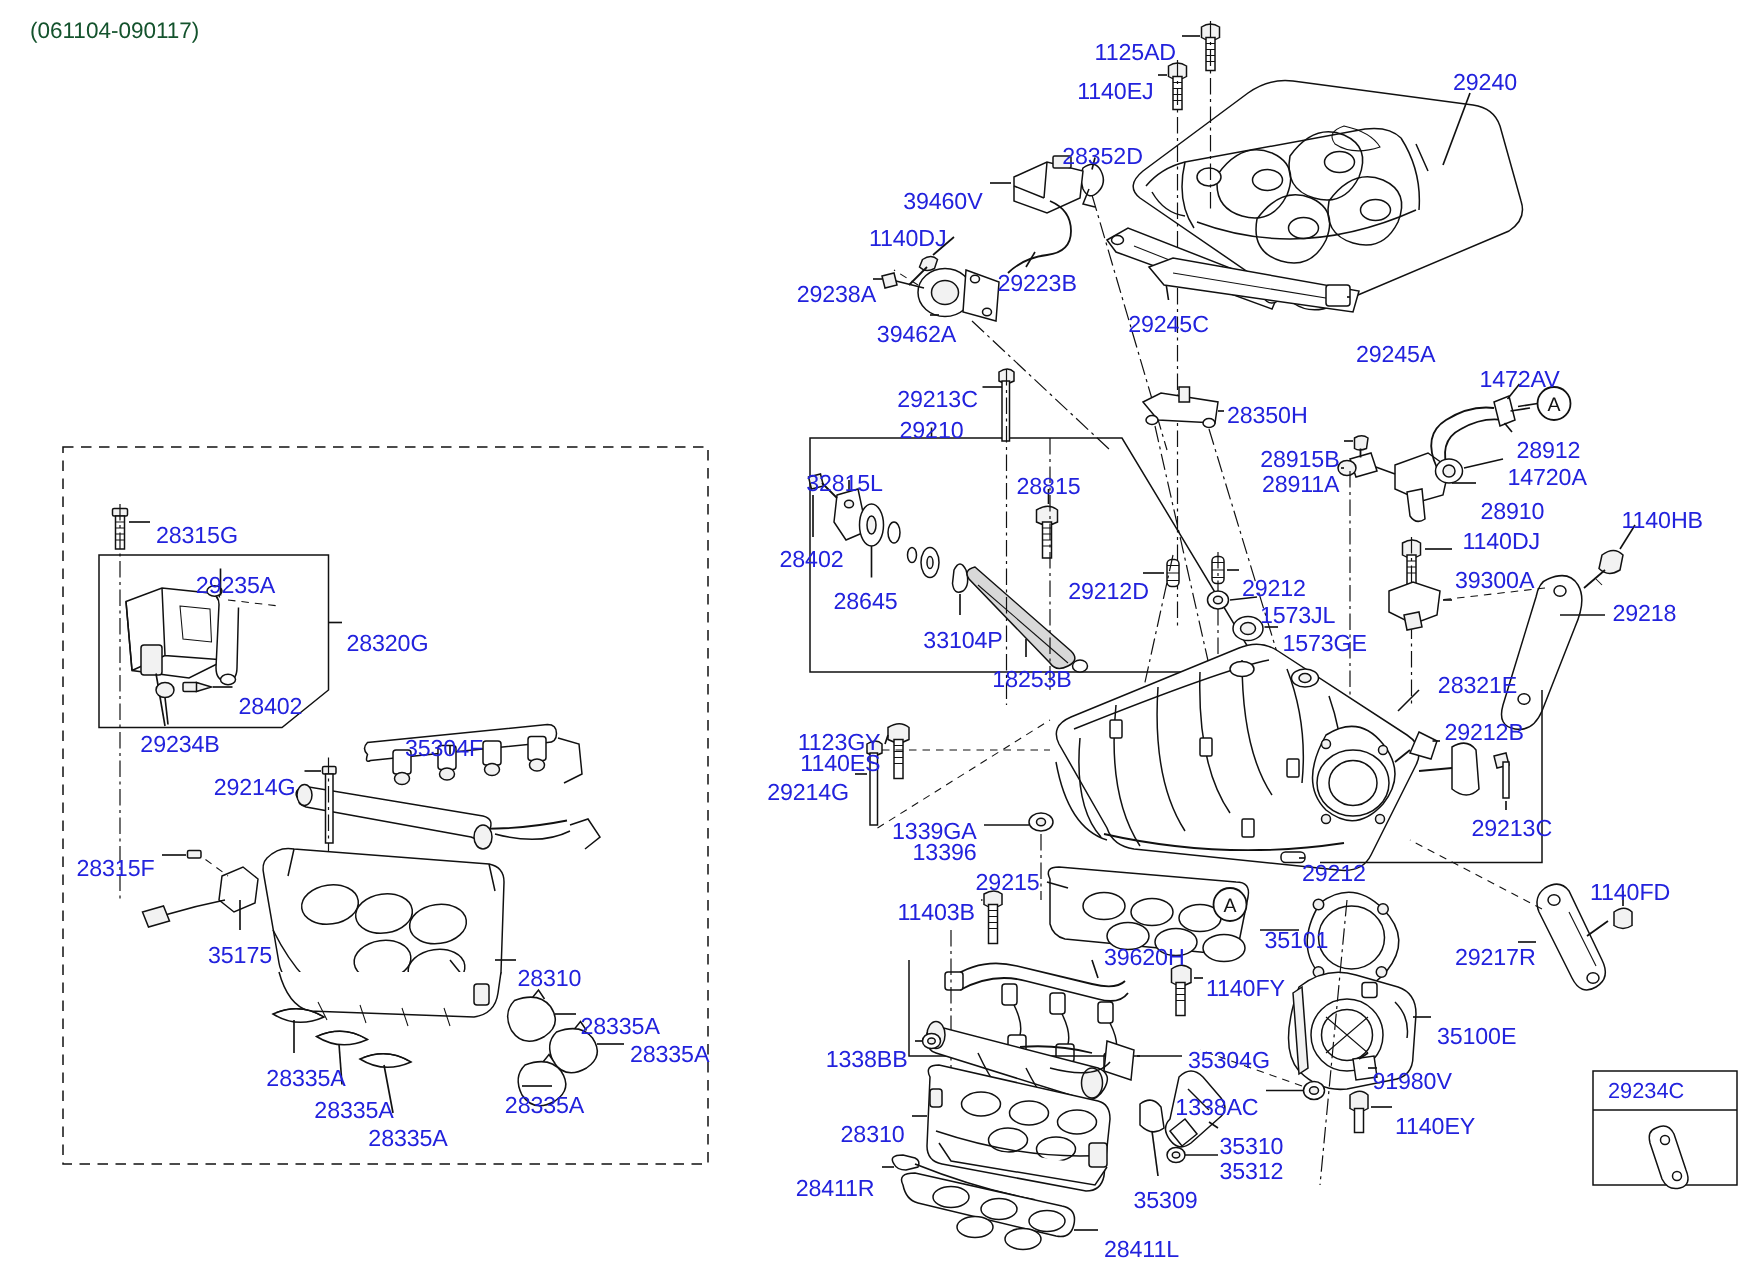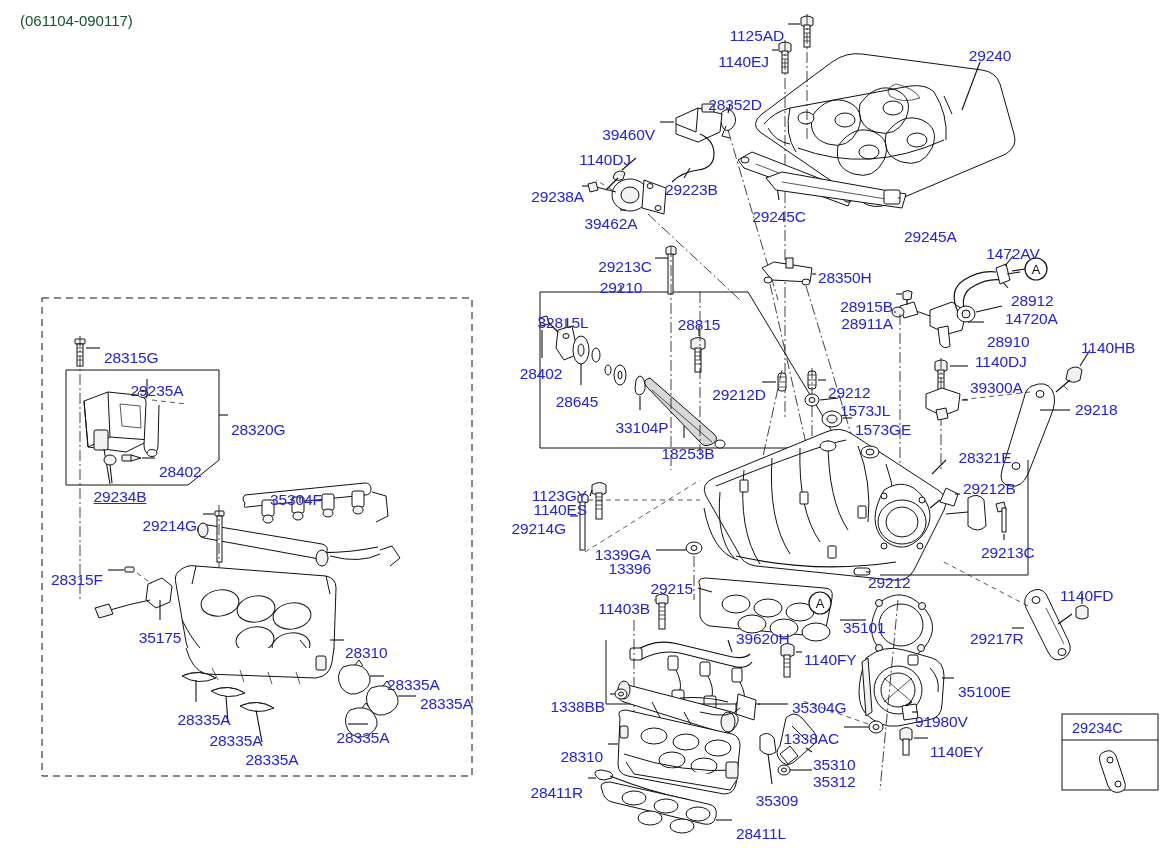--- a/index.html
+++ b/index.html
@@ -662,21 +662,21 @@
   </svg>
 
   <div class="hdr" style="left:20px;top:12px;">(061104-090117)</div>
   <div class="boxtitle" style="left:1072px;top:720px;font-size:14.5px;color:#2222dd;">29234C</div>
 
   <div id="labels">
       <div class="lbl" style="left: 104px; top: 350px;">28315G</div>
       <div class="lbl c" style="left: 157px; top: 383px;">29235A</div>
       <div class="lbl" style="left: 231px; top: 422px;">28320G</div>
       <div class="lbl" style="left: 159px; top: 464px;">28402</div>
-      <div class="lbl c" style="left: 120px; top: 489px; text-decoration: underline;">29234B</div>
+      <div class="lbl c" style="left: 120px; top: 489px;">29234B</div>
       <div class="lbl c" style="left: 296px; top: 492px;">35304F</div>
       <div class="lbl r" style="left: 197px; top: 518px;">29214G</div>
       <div class="lbl r" style="left: 103px; top: 572px;">28315F</div>
       <div class="lbl c" style="left: 160px; top: 630px;">35175</div>
       <div class="lbl" style="left: 345px; top: 645px;">28310</div>
       <div class="lbl" style="left: 387px; top: 677px;">28335A</div>
       <div class="lbl" style="left: 420px; top: 696px;">28335A</div>
       <div class="lbl c" style="left: 204px; top: 712px;">28335A</div>
       <div class="lbl c" style="left: 236px; top: 733px;">28335A</div>
       <div class="lbl c" style="left: 363px; top: 730px;">28335A</div>

